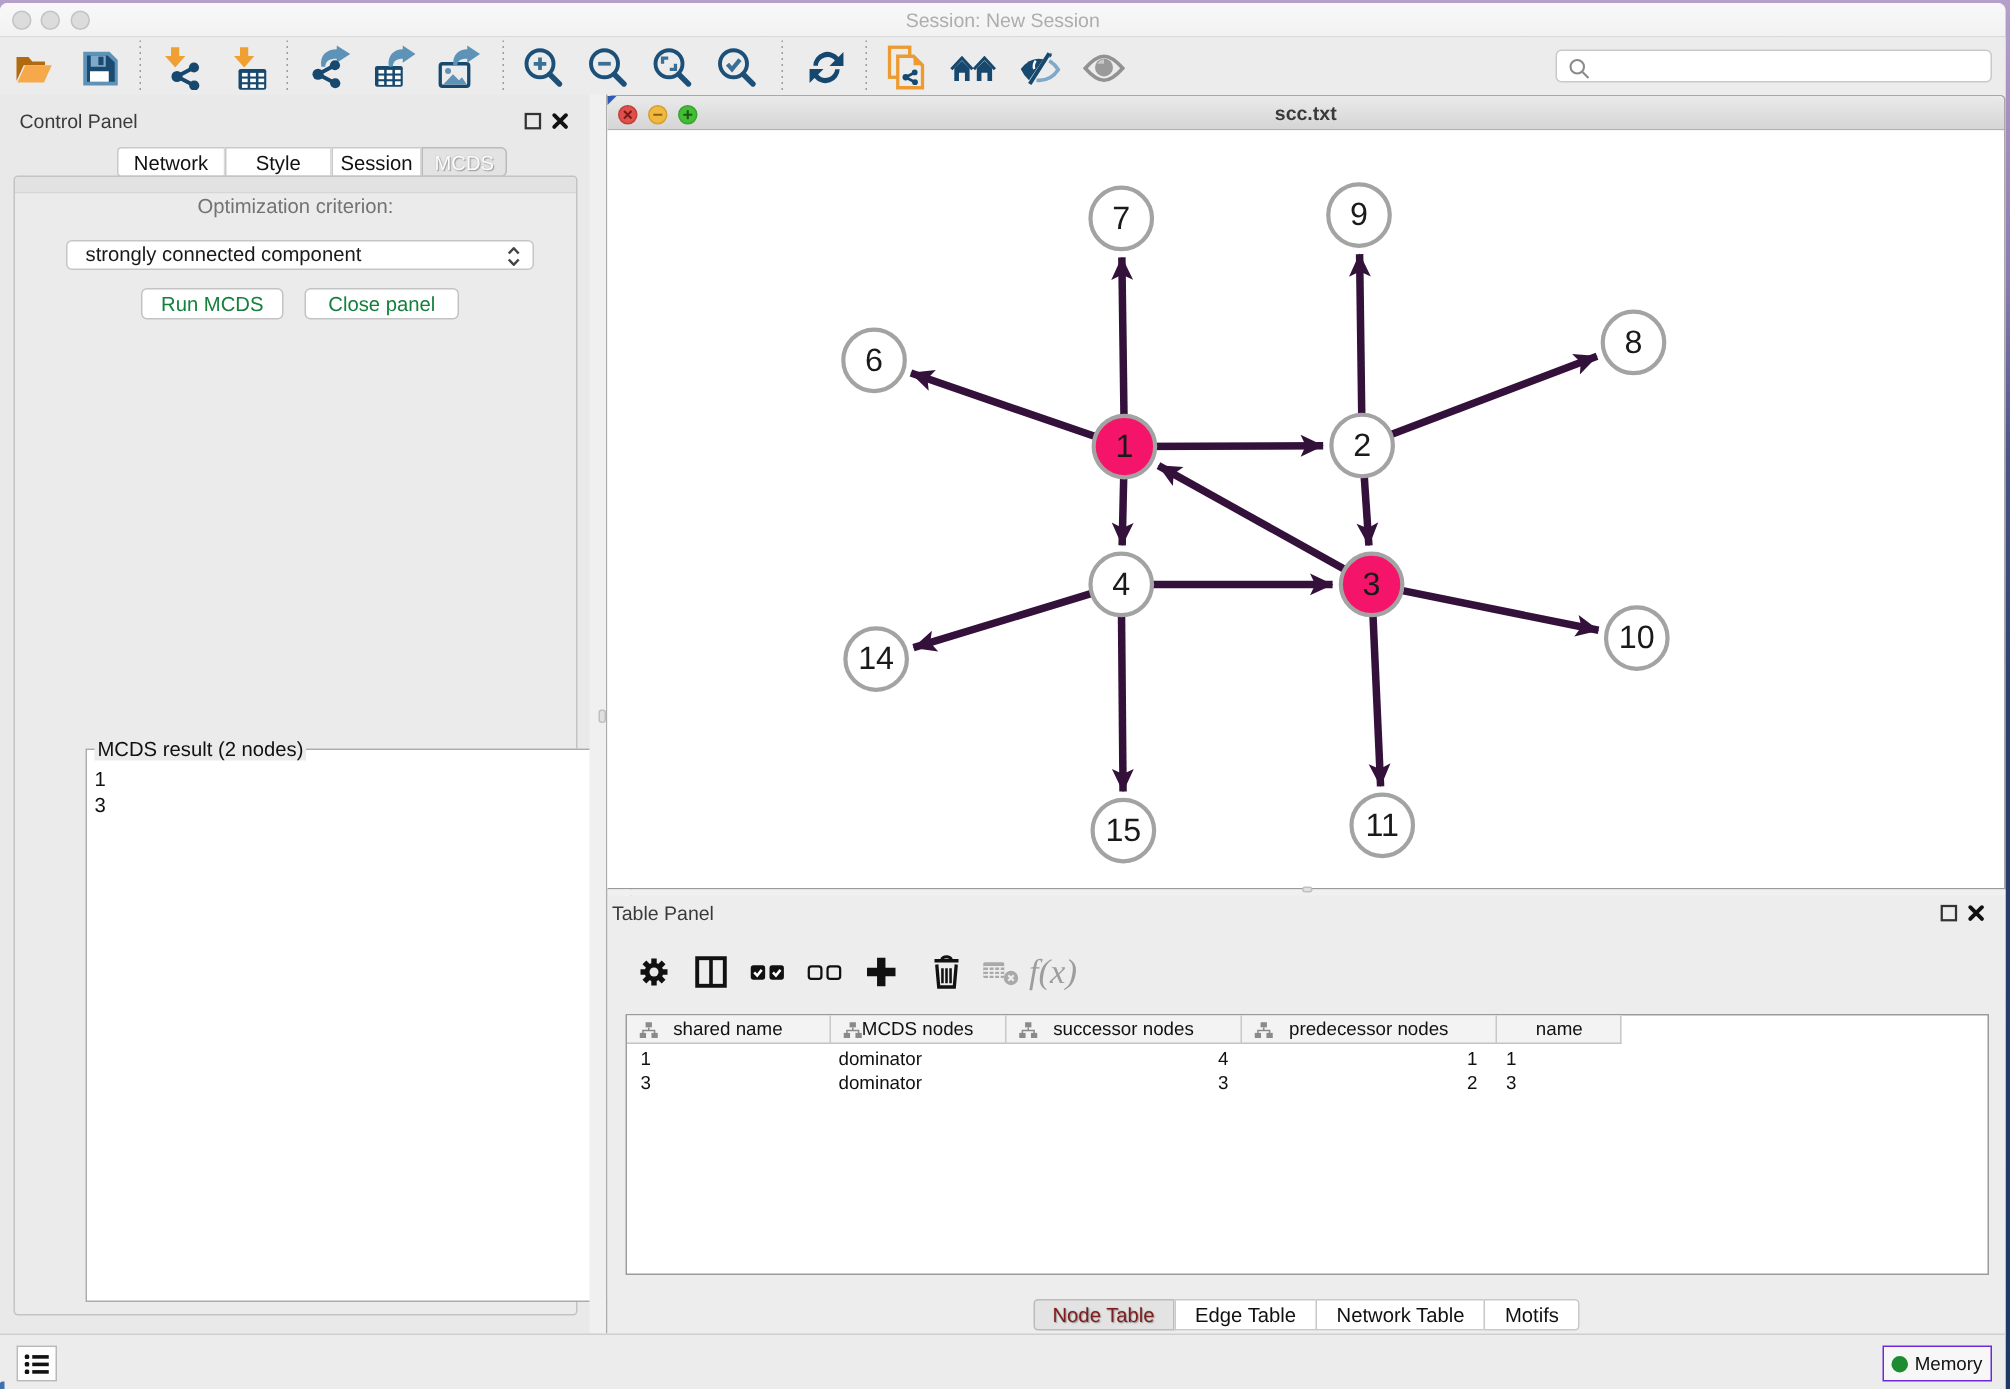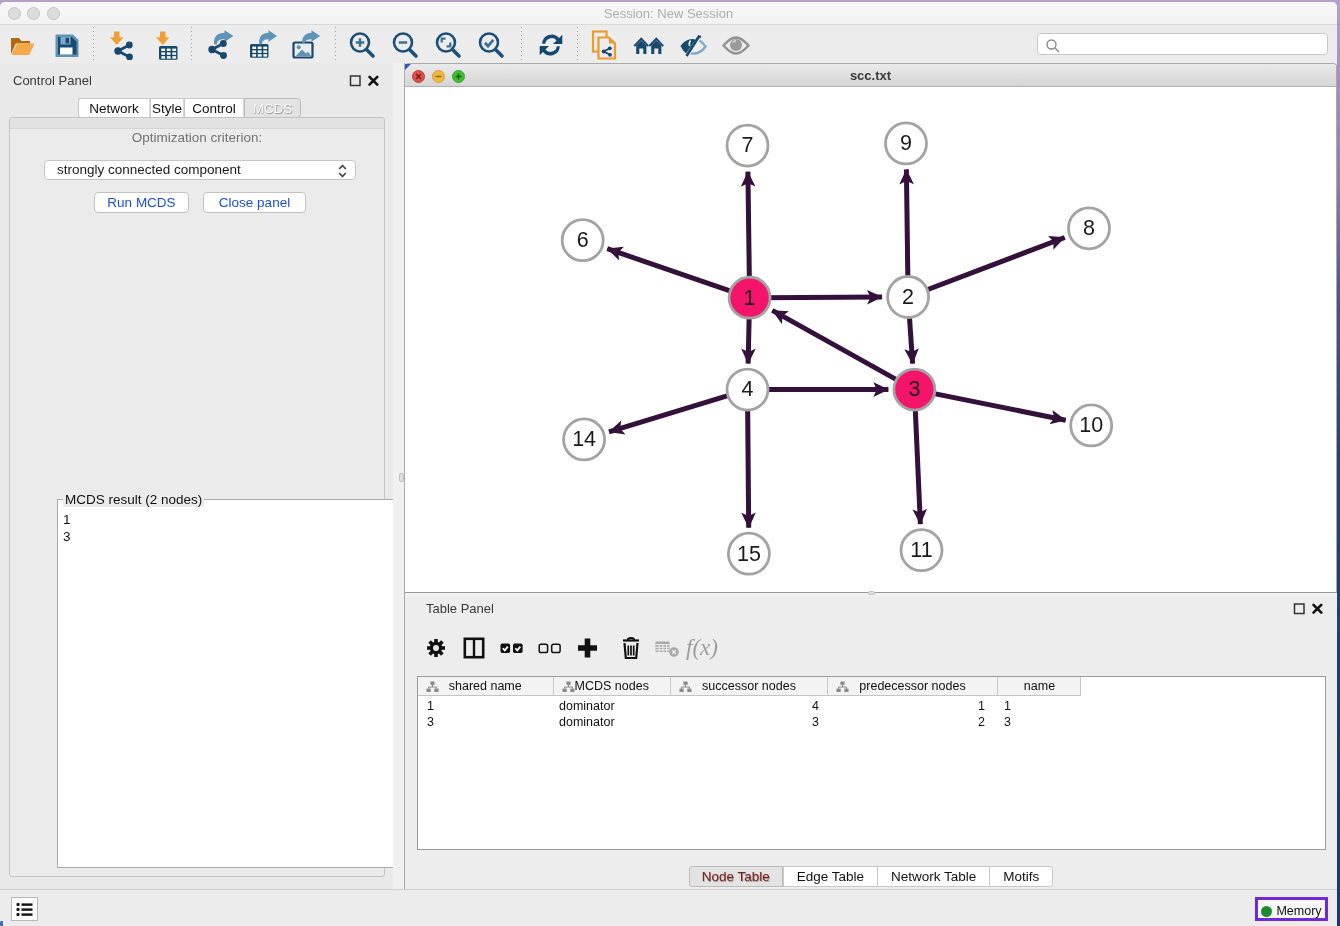--- a/index.html
+++ b/index.html
@@ -35,21 +35,21 @@
 .tab.sel { background:#e3e3e3; border:1px solid #bbb;
   border-radius:0 4px 4px 0; color:#fbfbfb; text-shadow:0.7px 0.7px 0.8px #969696, -0.5px -0.5px 0.6px #d6d6d6; }
 #cp-panel { position:absolute; left:9px; top:54px; width:376px; height:760px;
   border:1px solid #c3c3c3; border-radius:3px; background:#ebebeb; }
 #cp-band { position:absolute; left:0; top:0; width:100%; height:11px; background:#e2e2e2; border-bottom:1px solid #d6d6d6; border-radius:3px 3px 0 0;}
 #optlabel { position:absolute; left:0; top:12px; width:100%; text-align:center; font-size:13.5px; color:#737373; }
 #dropdown { position:absolute; left:34px; top:42px; width:312px; height:20px; background:#fff;
   border:1px solid #c6c6c6; border-radius:4px; font-size:13.5px; color:#1a1a1a; line-height:18px; padding-left:12px; }
 #dd-chev { position:absolute; right:7px; top:2px; }
 .btn { position:absolute; height:21px; background:#fff; border:1px solid #c3c3c3; border-radius:4px;
-  font-size:13.5px; color:#1d4ed8; text-align:center; line-height:19px; }
+  font-size:13.5px; color:#15803d; text-align:center; line-height:19px; }
 #btn-run { left:84px; top:74px; width:95px; }
 #btn-close { left:193px; top:74px; width:103px; }
 #mcds-box { position:absolute; left:8px; top:381px; width:364px; height:369px;
   border:1px solid #ababab; background:#fff;margin-left:39px; }
 #mcds-legend { position:absolute; left:5px; top:-8px; background:#ebebeb; padding:0 2px; font-size:13.5px; color:#111; }
 #mcds-text { position:absolute; left:5px; top:12px; font-size:13.5px; color:#111; line-height:16.5px; }
 #mcds-scroll { position:absolute; right:4px; top:4px; width:13px; height:359px; background:#f1f1f1; }
 
 #vsplit { position:absolute; left:393px; top:61px; width:12px; height:826px; background:#f0f0f0; }
 #vsplit-line { position:absolute; right:0; top:0; width:1px; height:100%; background:#ababab; }
@@ -61,21 +61,21 @@
   background:linear-gradient(#eaeaea,#d5d5d5); border-bottom:1px solid #b2b2b2; border-radius:4px 4px 0 0; }
 #net-title { position:absolute; width:100%; text-align:center; top:4px; font-size:13px; font-weight:bold; color:#3a3a3a; }
 .mac { position:absolute; top:6px; width:13px; height:13px; border-radius:50%; }
 .mac svg { position:absolute; left:0; top:0; }
 #net-canvas { position:absolute; left:0; top:23px; width:930px; height:505px; background:#fff; }
 #net-canvas svg text { font-size:21.5px; fill:#1a1a1a; }
 #hsplit { position:absolute; left:405px; top:591px; width:932px; height:4px; background:#f0f0f0; }
 #hgrip { position:absolute; left:463px; top:-2px; width:7px; height:4px; background:#e0e0e0; border:1px solid #c0c0c0; border-radius:2px;}
 
 #tablepanel { position:absolute; left:405px; top:595px; width:932px; height:292px; background:#ededed; }
-#tp-title { position:absolute; left:21px; top:4px; font-size:13px; color:#3a3a3a; }
+#tp-title { position:absolute; left:3px; top:4px; font-size:13px; color:#3a3a3a; }
 .panehdr-icons { position:absolute; right:10px; top:11px; }
 #tablepanel .panehdr-icons { top:5px; }
 #tp-table { position:absolute; left:12px; top:79px; width:909px; height:174px; background:#fff; border:1px solid #9b9b9b; }
 #tp-header { position:absolute; left:0; top:0; width:663px; height:19px; background:#f3f3f3;
   border-bottom:1px solid #c4c4c4; border-right:1px solid #c8c8c8; font-size:12.5px; color:#111; }
 .th { position:absolute; top:0; height:19px; border-right:1px solid #c8c8c8; }
 .th:last-child { border-right:none; }
 .th span { position:absolute; top:2px; width:100%; text-align:center; }
 .th svg { position:absolute; left:8px; top:4px; }
 .trow { position:absolute; font-size:12.5px; color:#111; }
@@ -84,21 +84,21 @@
   border:1px solid #c9c9c9; border-right:none; color:#111; vertical-align:top; padding:0 13px;}
 .ttab.sel { background:#e3e3e3; border:1px solid #bbb; color:#7f1d1d;
   text-shadow:0.7px 0.7px 0.8px #969696, -0.5px -0.5px 0.6px #d6d6d6; border-radius:3px 0 0 3px; padding:0 12px;}
 .ttab.last { border-right:1px solid #c9c9c9; border-radius:0 3px 3px 0; }
 
 #statusbar { position:absolute; left:0; top:887px; width:1337px; height:37px;
   background:#ececec; border-top:1px solid #cfcfcf; }
 #sb-listbtn { position:absolute; left:11px; top:7px; width:27px; height:24px;
   background:#fdfdfd; border:1px solid #b9b9b9; }
 #sb-mem { position:absolute; left:1255px; top:7px; width:73px; height:24px; background:#f7f7f7;
-  border:3px solid #6d28d9; font-size:12.5px; color:#111; text-align:center; line-height:22px; }
+  border:1px solid #6d28d9; font-size:12.5px; color:#111; text-align:center; line-height:22px; }
 #sb-mem i { display:inline-block; width:11px; height:11px; border-radius:50%; background:#1d8c30;
   margin-right:4px; vertical-align:-1.5px; font-style:normal;}
 </style>
 </head>
 <body>
 <div id="desktop"></div>
 <div id="win">
   <div id="titlebar">
     <div class="tl t1"></div>
       <div class="tl t2"></div>
@@ -255,22 +255,22 @@
     </div>
   </div>
   <div id="controlpanel">
     <div id="cp-title">Control Panel</div>
     <div class="panehdr-icons"><svg width="34" height="14" viewBox="0 0 34 14">
           <rect x="1.5" y="2" width="9.5" height="9.5" fill="none" stroke="#333" stroke-width="1.5"></rect>
           <path d="M20.5 2.8 L28.3 10.6 M28.3 2.8 L20.5 10.6" stroke="#111" stroke-width="2.6" stroke-linecap="round"></path>
         </svg></div>
     <div id="cp-tabs">
       <div class="tab first" style="width:72px">Network</div>
-        <div class="tab" style="width:34px">Style</div>
-        <div class="tab" style="width:60px">Control</div>
+        <div class="tab" style="width:71px">Style</div>
+        <div class="tab" style="width:60px">Session</div>
         <div class="tab sel" style="width:57px">MCDS</div>
     </div>
     <div id="cp-panel">
       <div id="cp-band"></div>
       <div id="optlabel">Optimization criterion:</div>
       <div id="dropdown">strongly connected component
         <svg id="dd-chev" width="11" height="16" viewBox="0 0 11 16">
             <path d="M2.2 6 L5.5 2.5 L8.8 6 M2.2 10 L5.5 13.5 L8.8 10" stroke="#444" stroke-width="1.7" fill="none" stroke-linejoin="round"></path>
           </svg>
       </div>

